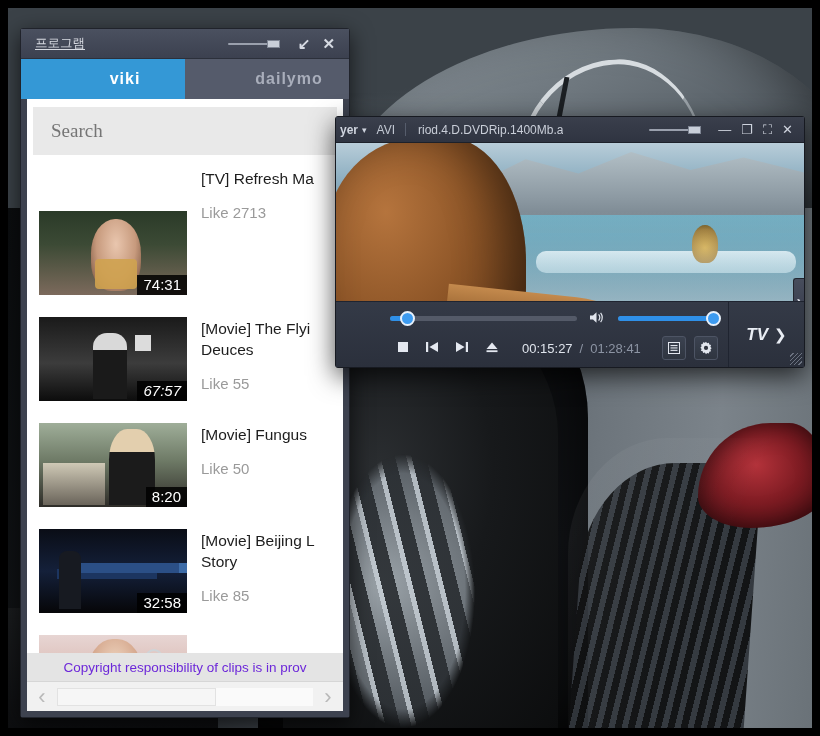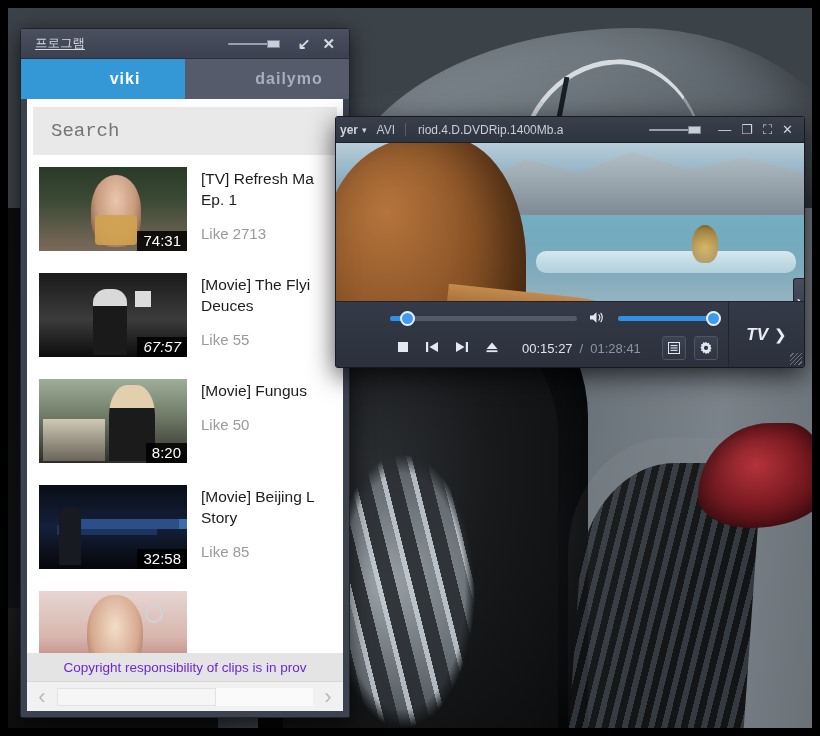--- a/index.html
+++ b/index.html
@@ -150,21 +150,21 @@
     margin: 0 6px;
   }
   #search-bar {
     margin: 8px 6px 0 6px; height: 48px; flex: 0 0 48px;
     background: #e9e9e9;
     display: flex; align-items: center; padding-left: 18px;
   }
   #search-input {
     border: none; outline: none; background: transparent;
     font-size: 19px; color: #3a3a3a; width: 100%;
-    font-family: Liberation Mono, monospace;
+    font-family: Liberation Serif, serif;
   }
   #video-list { flex: 1; overflow: hidden; padding: 0 6px; }
   .video-item {
     display: flex; padding: 12px 0 10px 6px; gap: 14px;
     cursor: pointer;
   }
   .thumb {
     position: relative; width: 148px; height: 84px; flex: 0 0 148px;
     background: #101010; overflow: hidden;
   }
@@ -175,21 +175,21 @@
   }
   .vinfo { flex: 1; min-width: 0; padding-top: 2px; }
   .vtitle {
     font-size: 15.5px; color: #1d1d1d; line-height: 1.35;
     white-space: nowrap; overflow: hidden;
   }
   .vtitle .l2 { display: block; }
   .vlike { font-size: 15px; color: #9a9a9a; margin-top: 14px; }
 
   
-  .t1 { background: linear-gradient(180deg,#2a3a28 0%, #3c4a35 40%, #7c6a5c 100%); }
+  .t1 { background: linear-gradient(180deg,#2a3a28 0%, #3c4a35 40%, #7c6a5c 100%); margin-top: 44px; }
   .t1::before { content:""; position:absolute; left:52px; top:8px; width:50px; height:72px;
     background: radial-gradient(ellipse at 50% 35%, #e9c6ae 0%, #c79a7d 55%, #6b4733 100%);
     border-radius: 48% 48% 40% 40%; }
   .t1::after { content:""; position:absolute; left:56px; top:48px; width:42px; height:30px;
     background: #cfa24f; border-radius: 4px; opacity:.9; }
   .t2 { background: linear-gradient(180deg,#1a1a1a 0%, #3c3c3c 55%, #0c0c0c 100%); font-style: italic; }
   .t2::before { content:""; position:absolute; left:54px; top:16px; width:34px; height:66px;
     background: linear-gradient(180deg,#d9d9d9 0 26%, #1a1a1a 26% 100%); border-radius: 14px 14px 0 0; }
   .t2::after { content:""; position:absolute; left:96px; top:18px; width:16px; height:16px;
     background:#dcdcdc; }
@@ -418,21 +418,20 @@
 
       <div id="video-list">
 
         <div class="video-item">
           <div class="thumb t1">
             <span class="dur">74:31</span>
           </div>
           <div class="vinfo">
             <div class="vtitle">
               <span>[TV] Refresh Ma</span>
-              <span class="l2">Ep. 1</span>
             </div>
             <div class="vlike">Like 2713</div>
           </div>
         </div>
 
         <div class="video-item">
           <div class="thumb t2">
             <span class="dur">67:57</span>
           </div>
           <div class="vinfo">

